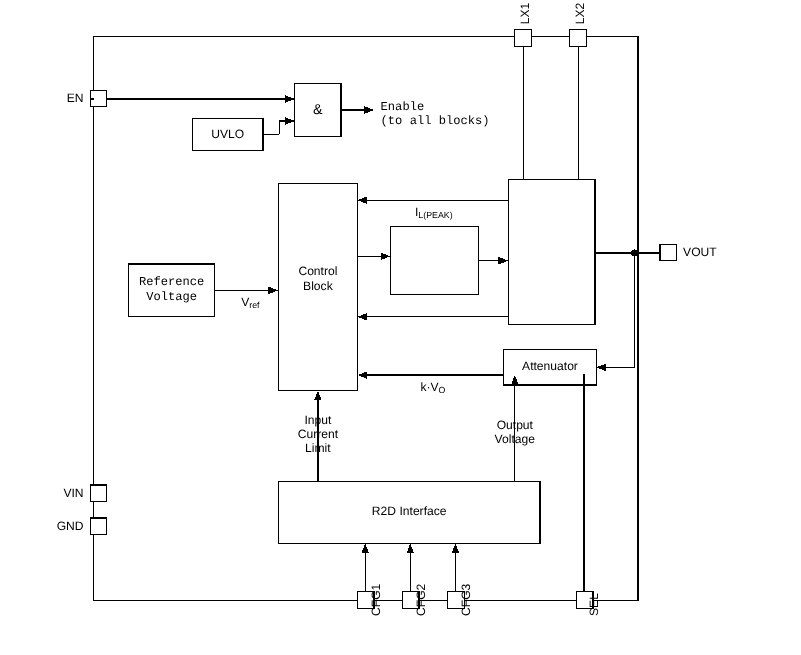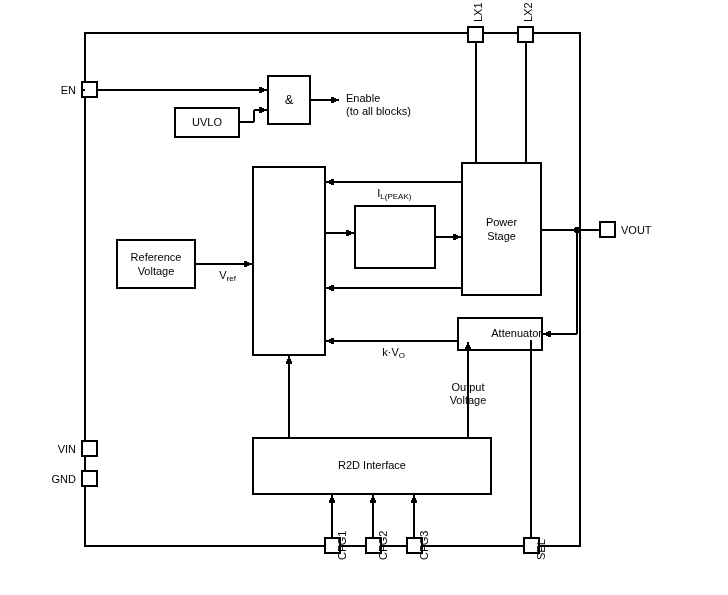--- a/index.html
+++ b/index.html
@@ -166,45 +166,48 @@
 
   <div class="lbl vert" style="left:336px; top:560px;">CFG1</div>
   <div class="lbl vert" style="left:377px; top:560px;">CFG2</div>
   <div class="lbl vert" style="left:418px; top:560px;">CFG3</div>
   <div class="lbl vert" style="left:535px; top:560px;">SEL</div>
 
   <div class="lbl center" style="left:175px; top:116px; width:64px;">UVLO</div>
 
   <div class="lbl center" style="left:268px; top:93px; width:42px; font-size:13px;">&amp;</div>
 
-  <div class="lbl blockname" style="left:117px; top:250px; width:78px; white-space:pre-line;">Reference
+  <div class="lbl blockname" style="left:117px; top:250px; width:78px; white-space:pre-line;font-family:Liberation Mono, monospace;">Reference
 Voltage</div>
 
-
-
-  <div class="lbl blockname" style="left:462px; top:215px; width:79px; white-space:pre-line;">Power
-Stage</div>
-
-  <div class="lbl center" style="left:458px; top:327px; width:84px;text-align:right;">Attenuator</div>
+  <div class="lbl blockname" style="left:253px; top:240px; width:72px; white-space:pre-line;">Control
+Block</div>
+
+
+
+  <div class="lbl center" style="left:458px; top:327px; width:84px;">Attenuator</div>
 
   <div class="lbl center" style="left:253px; top:459px; width:238px;">R2D Interface</div>
 
-  <div class="lbl" style="left:346px; top:92px; width:120px; white-space:pre-line;">Enable
+  <div class="lbl" style="left:346px; top:92px; width:120px; white-space:pre-line;font-family:Liberation Mono, monospace;">Enable
 (to all blocks)</div>
 
   <div class="lbl" style="left:207px; top:256px;">
     <span>V</span><span class="sub">ref</span>
   </div>
 
   <div class="lbl" style="left:365px; top:174px;">
     <span>I</span><span class="sub">L(PEAK)</span>
   </div>
 
 
   <div class="lbl" style="left:370px; top:333px;">
     <span>k·V</span><span class="sub">O</span>
   </div>
 
+  <div class="lbl center" style="left:249px; top:376px; width:80px; white-space:pre-line;">Input
+Current
+Limit</div>
 
   <div class="lbl center" style="left:428px; top:381px; width:80px; white-space:pre-line;">Output
 Voltage</div>
 
 </div>
 
 </body></html>

